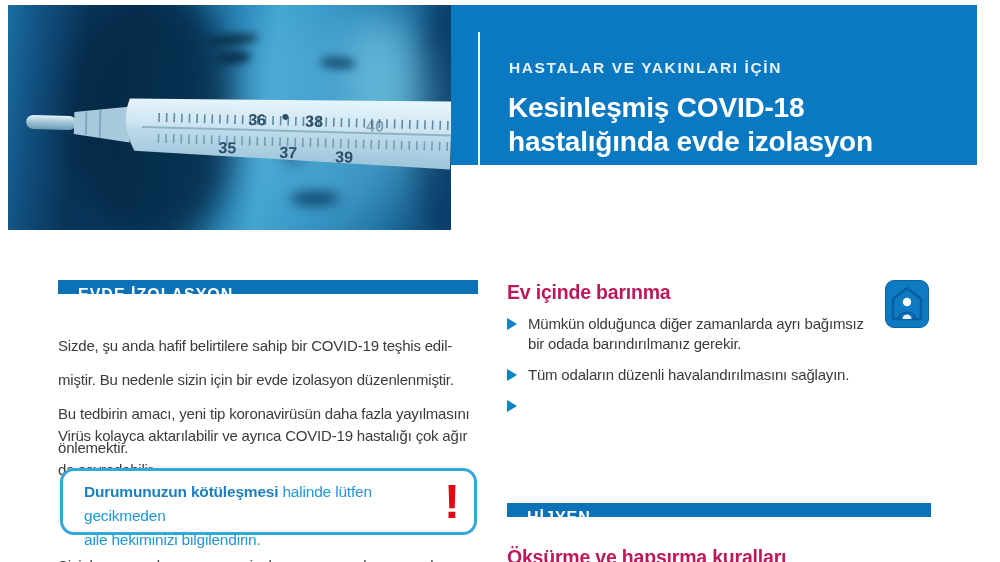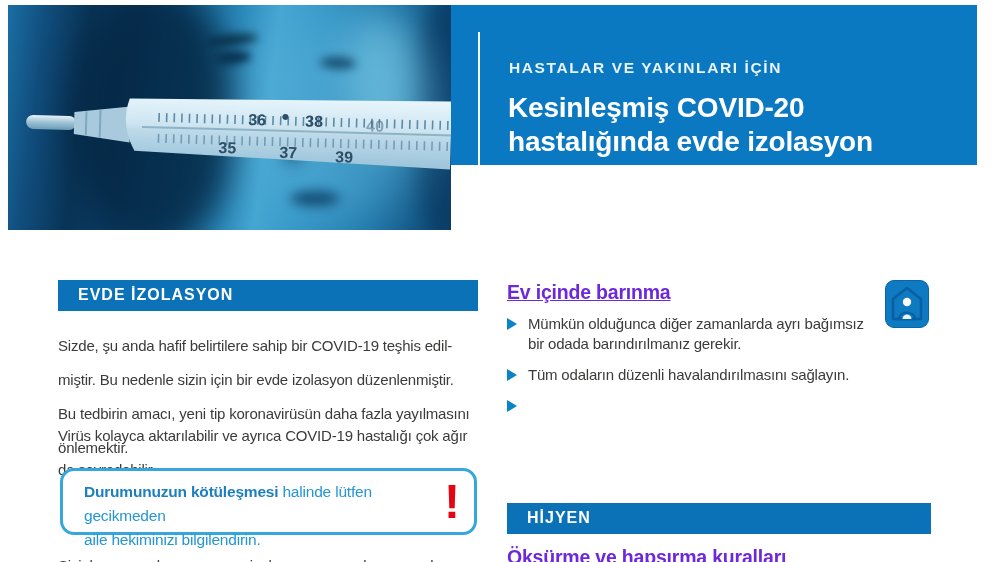--- a/index.html
+++ b/index.html
@@ -36,21 +36,21 @@
     font-size:15.5px; font-weight:600; letter-spacing:1.6px; color:#e8f3fa;
   }
   .main-title {
     position:absolute; left:57px; top:86px;
     font-size:28px; font-weight:700; line-height:34px; color:#ffffff;
     white-space:pre-line; letter-spacing:-0.2px;
   }
 
   
   .banner {
-    position:absolute; height:31px; background:#0b72b8; color:#ffffff;
+    position:absolute; height:14px; background:#0b72b8; color:#ffffff;
     font-size:16px; font-weight:700; letter-spacing:1px; line-height:30px;
     padding-left:20px;
   }
   .banner-left  { left:58px;  top:280px; width:420px; }
   .banner-right { left:507px; top:503px; width:424px; }
 
   
   .para {
     position:absolute; left:58px; width:434px;
     font-size:15px; line-height:34px; letter-spacing:-0.2px;
@@ -69,21 +69,21 @@
     font-size:15.5px; line-height:24px; color:#2496d2; letter-spacing:-0.2px;
   }
   .alert-text b { color:#1d7fc0; }
   .alert-bang {
     position:absolute; right:14px; top:2px;
     font-size:48px; font-weight:800; color:#e30613; line-height:58px;
   }
 
   
   .col-heading {
-    position:absolute; font-size:19.5px; font-weight:700; color:#6d28d9; letter-spacing:-0.2px;text-decoration:underline;
+    position:absolute; font-size:19.5px; font-weight:700; color:#be185d; letter-spacing:-0.2px;
   }
   .heading-1 { left:507px; top:281px; }
   .heading-2 { left:507px; top:546px; }
 
   .bullet-list { position:absolute; left:507px; top:314px; width:430px; list-style:none; }
   .bullet-list li { display:flex; margin-bottom:11px; }
   .tri {
     width:0; height:0; flex:0 0 auto;
     border-left:10px solid #0b84c6; border-top:6px solid transparent; border-bottom:6px solid transparent;
     margin:4px 11px 0 0;
@@ -142,21 +142,21 @@
         <text x="272" y="153">37</text>
         <text x="328" y="156">39</text>
       </g>
     </g>
   </svg>
 </div>
 
 <div class="title-box">
   <div class="title-rule"></div>
   <div class="eyebrow">HASTALAR VE YAKINLARI İÇİN</div>
-  <h1 class="main-title">Kesinleşmiş COVID-20
+  <h1 class="main-title">Kesinleşmiş COVID-18
 hastalığında evde izolasyon</h1>
 </div>
 
 <div class="banner banner-left">EVDE İZOLASYON</div>
 
 <p class="para para-1">Sizde, şu anda hafif belirtilere sahip bir COVID-19 teşhis edil-
 miştir. Bu nedenle sizin için bir evde izolasyon düzenlenmiştir.
 Bu tedbirin amacı, yeni tip koronavirüsün daha fazla yayılmasını
 önlemektir.</p>
 <p class="para para-2">Virüs kolayca aktarılabilir ve ayrıca COVID-19 hastalığı çok ağır

